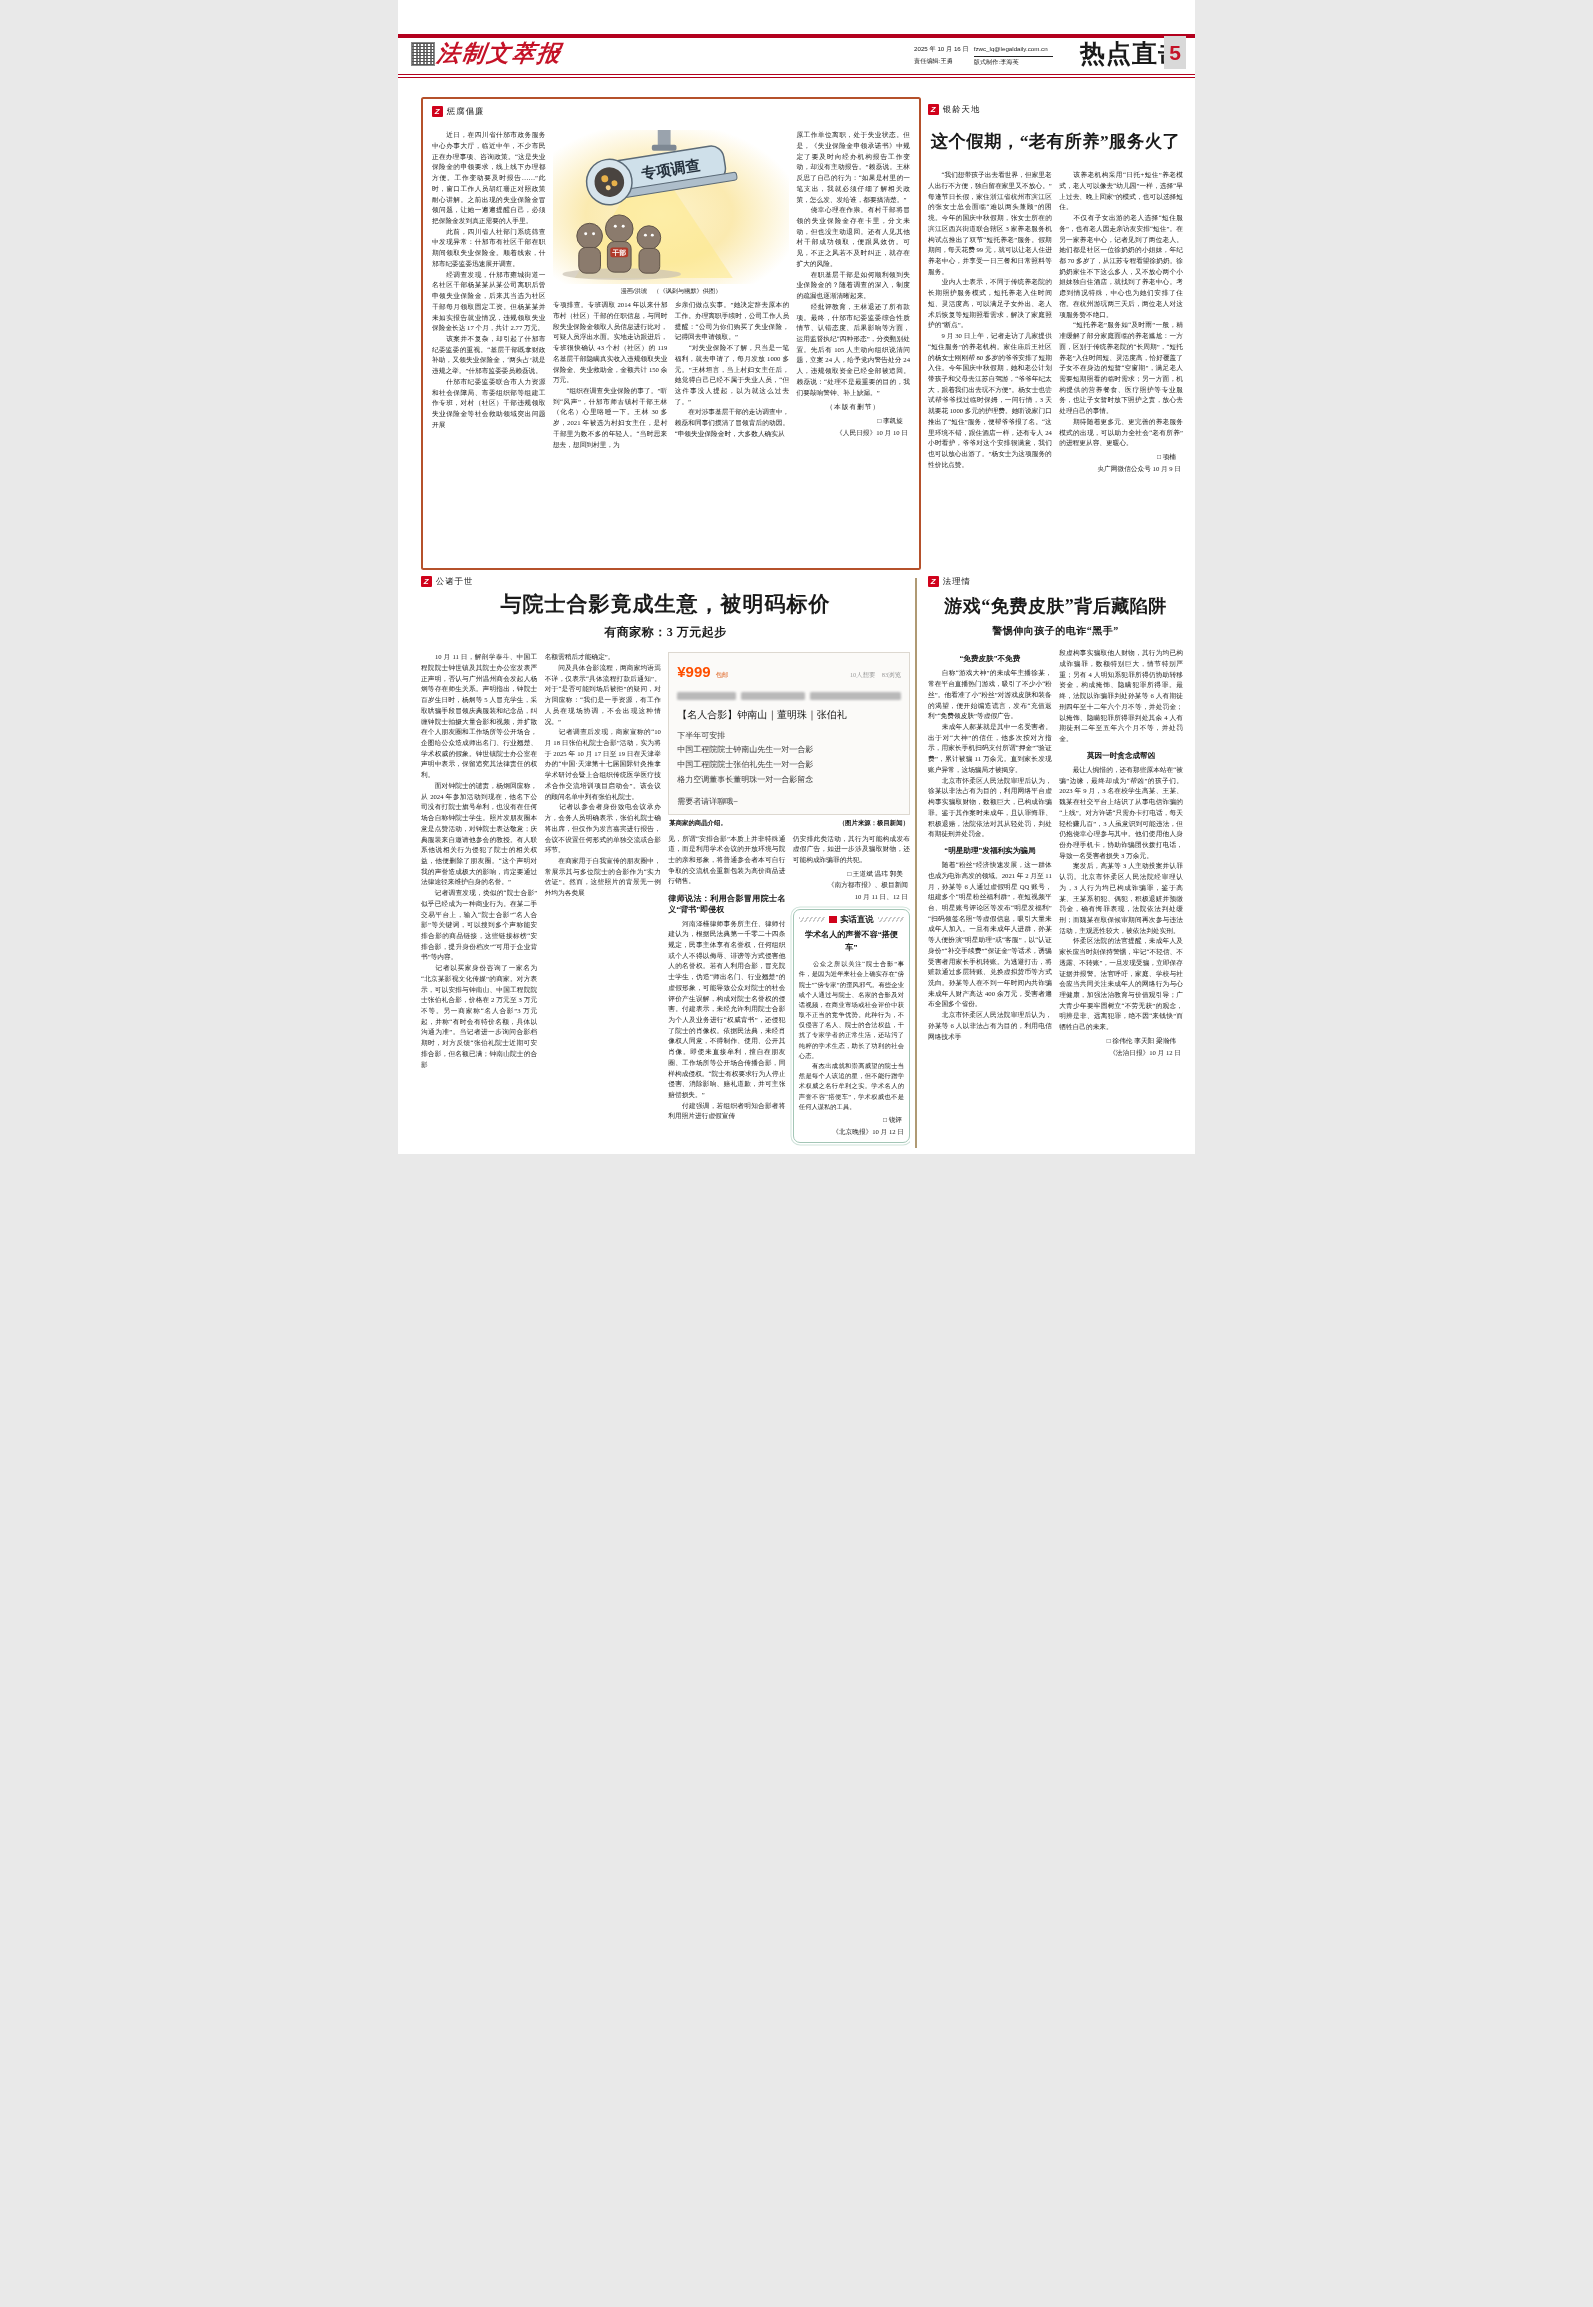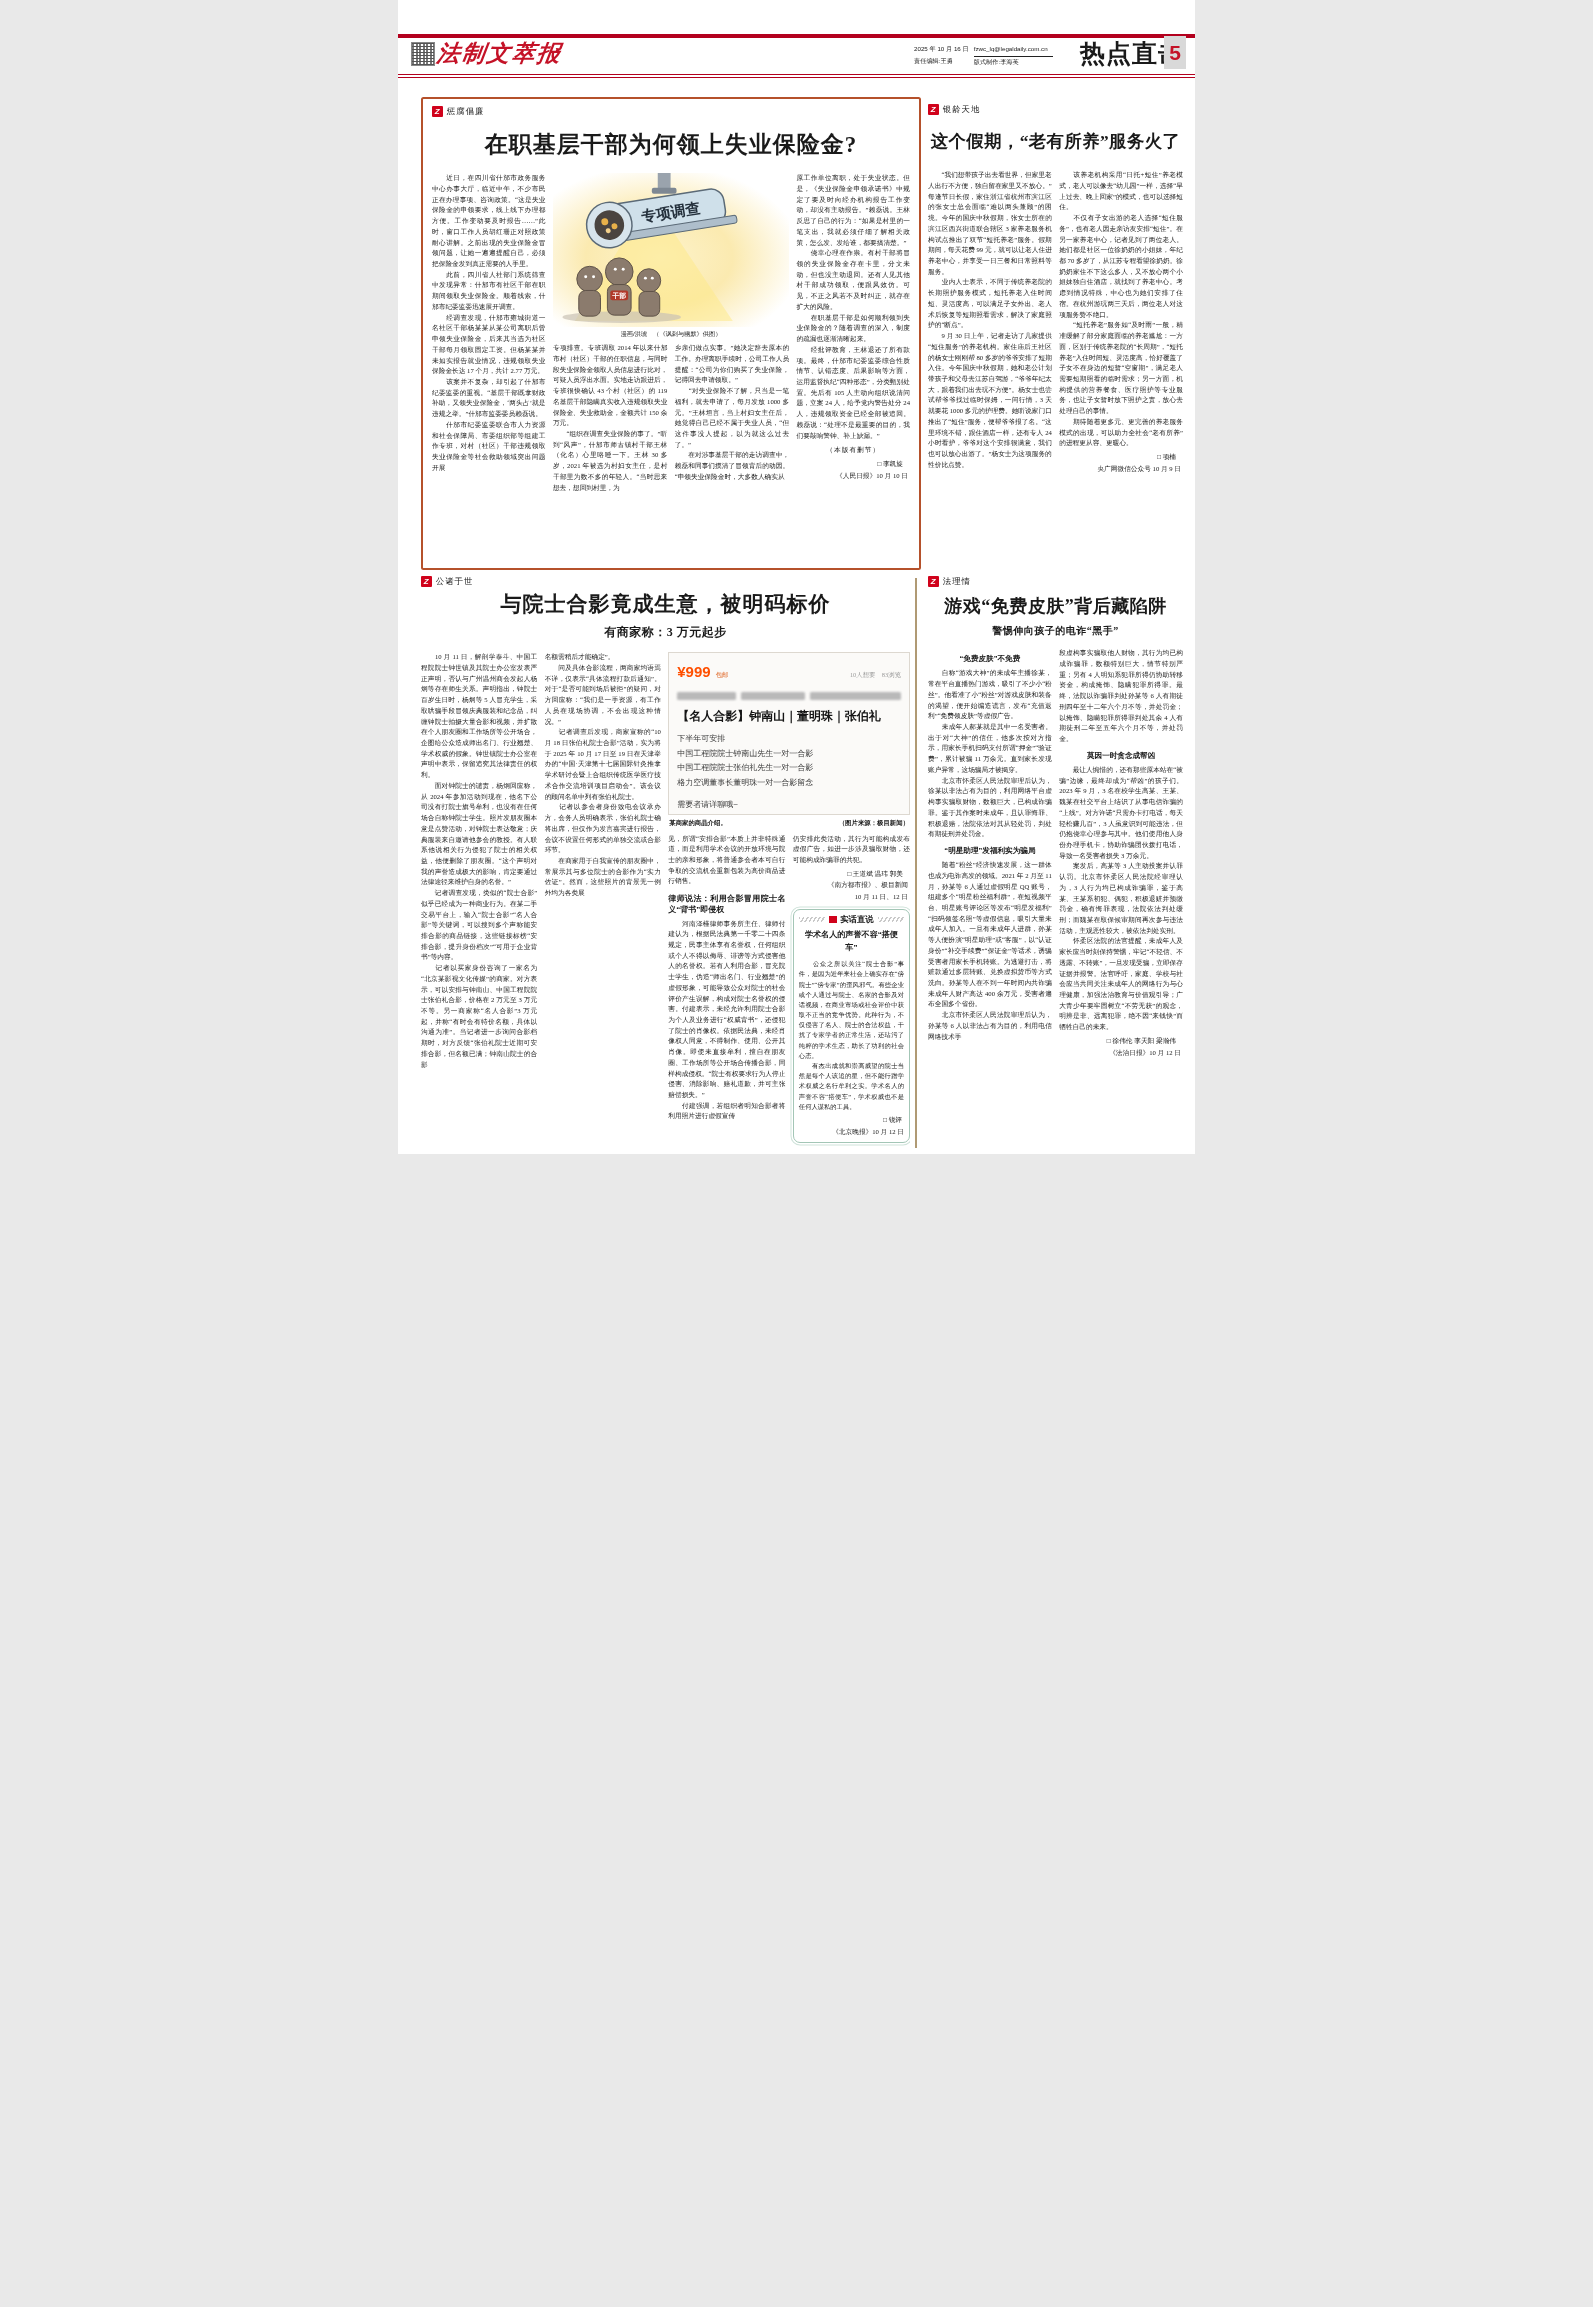--- a/index.html
+++ b/index.html
@@ -59,21 +59,21 @@
   .capline{display:flex;justify-content:center;gap:9px;font-size:6.2px;margin:2px 0 4px;
      font-family:"Liberation Sans","DejaVu Sans",sans-serif;}
   
   .card{background:#fbfaf8;border:0.5px solid #ddd8d0;padding:7px 8px;height:163px;box-sizing:border-box;}
   .cardtop{display:flex;align-items:baseline;}
   .price{color:#ff4f00;font-weight:900;font-size:15px;font-family:Liberation Sans, sans-serif;}
   .postage{color:#e06a2b;font-size:6.4px;margin-left:5px;}
   .meta{margin-left:auto;color:#9a9a9a;font-size:6.4px;}
   .blurbar{display:flex;gap:5px;margin:8px 0 7px;filter:blur(1.2px);}
   .blurbar i{display:block;height:7.4px;background:#b9b9b9;border-radius:1.5px;}
-  .cardtitle{font-size:12px;font-weight:700;color:#151515;margin-bottom:6px;
+  .cardtitle{font-size:10px;font-weight:400;color:#151515;margin-bottom:6px;
      font-family:"Liberation Sans","DejaVu Sans",sans-serif;}
   .cardline{font-size:8px;color:#3a3a3a;line-height:1.85;font-family:"Liberation Sans",sans-serif;}
   .cardtail{margin-top:7px;}
   .cardcap{display:flex;justify-content:space-between;font-size:6.4px;font-weight:700;margin:3px 1px 5px;
      font-family:"Liberation Sans","DejaVu Sans",sans-serif;}
   
   .talk{margin-top:6px;border:1px solid #a3c6b6;box-shadow:0 0 0 1.5px #fff,0 0 0 2.5px #cfe3da;
         border-radius:7px;padding:2px 5px 5px;background:#fff;}
   .talkhead{display:flex;align-items:center;gap:4px;margin:1px 0 3px;}
   .stripe{flex:1;height:4.4px;background:repeating-linear-gradient(120deg,#c9c9c9 0 1.5px,#ffffff 1.5px 3.5px);}
@@ -108,21 +108,20 @@
   </div>
   <div class="hotspot">热点直击</div>
   <div class="pagenum">5</div>
   <div class="rule2"></div>
 
   <div class="artTL">
     <div class="tag">
       <span class="zico">Z</span>
       <span>惩腐倡廉</span>
     </div>
-    <h1 class="head">在职基层干部为何领上失业保险金?</h1>
     <div class="cols">
       <div class="c coltext">　　近日，在四川省什邡市政务服务中心办事大厅，临近中午，不少市民正在办理事项、咨询政策。“这是失业保险金的申领要求，线上线下办理都方便。工作变动要及时报告……”此时，窗口工作人员胡红珊正对照政策耐心讲解。之前出现的失业保险金冒领问题，让她一遍遍提醒自己，必须把保险金发到真正需要的人手里。
 　　此前，四川省人社部门系统筛查中发现异常：什邡市有社区干部在职期间领取失业保险金。顺着线索，什邡市纪委监委迅速展开调查。
 　　经调查发现，什邡市雍城街道一名社区干部杨某某从某公司离职后曾申领失业保险金，后来其当选为社区干部每月领取固定工资。但杨某某并未如实报告就业情况，违规领取失业保险金长达 17 个月，共计 2.77 万元。
 　　该案并不复杂，却引起了什邡市纪委监委的重视。“基层干部既拿财政补助，又领失业保险金，‘两头占’就是违规之举。”什邡市监委委员赖磊说。
 　　什邡市纪委监委联合市人力资源和社会保障局、市委组织部等组建工作专班，对村（社区）干部违规领取失业保险金等社会救助领域突出问题开展</div>
       <div class="mid">
         <div class="cartoon">
           <svg width="100%" height="100%" viewBox="0 0 470 312" style="font-size:13.5px">
             <polygon points="150,120 40,300 360,300 240,120" fill="#fde98a" opacity="0.55"></polygon>

